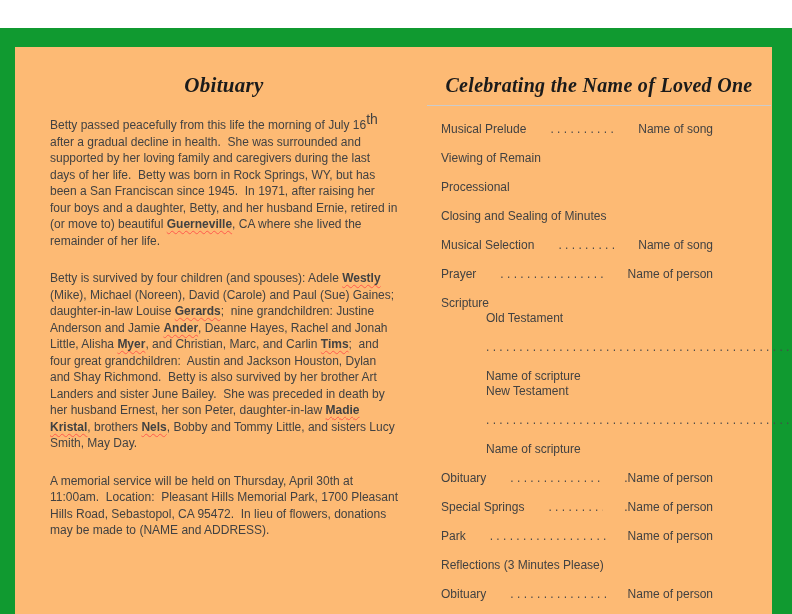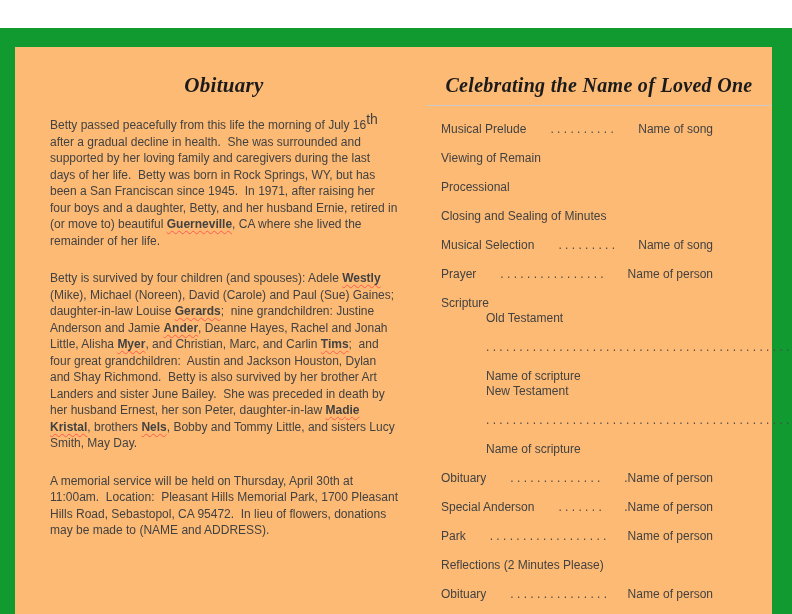--- a/index.html
+++ b/index.html
@@ -124,31 +124,31 @@
           <span class="label">New Testament</span>
           <span class="leader">. . . . . . . . . . . . . . . . . . . . . . . . . . . . . . . . . . . . . . . . . . . . . . . . . . . . . . . . . . . . </span>
           <span class="value">Name of scripture</span>
         </div>
         <div class="item">
           <span class="label">Obituary</span>
           <span class="leader">. . . . . . . . . . . . . . . . . . . . . . . . . . . . . . . . . . . . . . . . . . . . . . . . . . . . . . . . . . . . </span>
           <span class="value">.Name of person</span>
         </div>
         <div class="item">
-          <span class="label">Special Anderson</span>
+          <span class="label">Special Springs</span>
           <span class="leader">. . . . . . . . . . . . . . . . . . . . . . . . . . . . . . . . . . . . . . . . . . . . . . . . . . . . . . . . . . . . </span>
           <span class="value">.Name of person</span>
         </div>
         <div class="item">
           <span class="label">Park</span>
           <span class="leader">. . . . . . . . . . . . . . . . . . . . . . . . . . . . . . . . . . . . . . . . . . . . . . . . . . . . . . . . . . . . </span>
           <span class="value">Name of person</span>
         </div>
         <div class="item">
-          <span class="label">Reflections (2 Minutes Please)</span>
+          <span class="label">Reflections (3 Minutes Please)</span>
         </div>
         <div class="item">
           <span class="label">Obituary</span>
           <span class="leader">. . . . . . . . . . . . . . . . . . . . . . . . . . . . . . . . . . . . . . . . . . . . . . . . . . . . . . . . . . . . </span>
           <span class="value">Name of person</span>
         </div>
         <div class="item">
           <span class="label">Eulogy</span>
           <span class="leader">. . . . . . . . . . . . . . . . . . . . . . . . . . . . . . . . . . . . . . . . . . . . . . . . . . . . . . . . . . . . </span>
           <span class="value">.Name of person</span>

